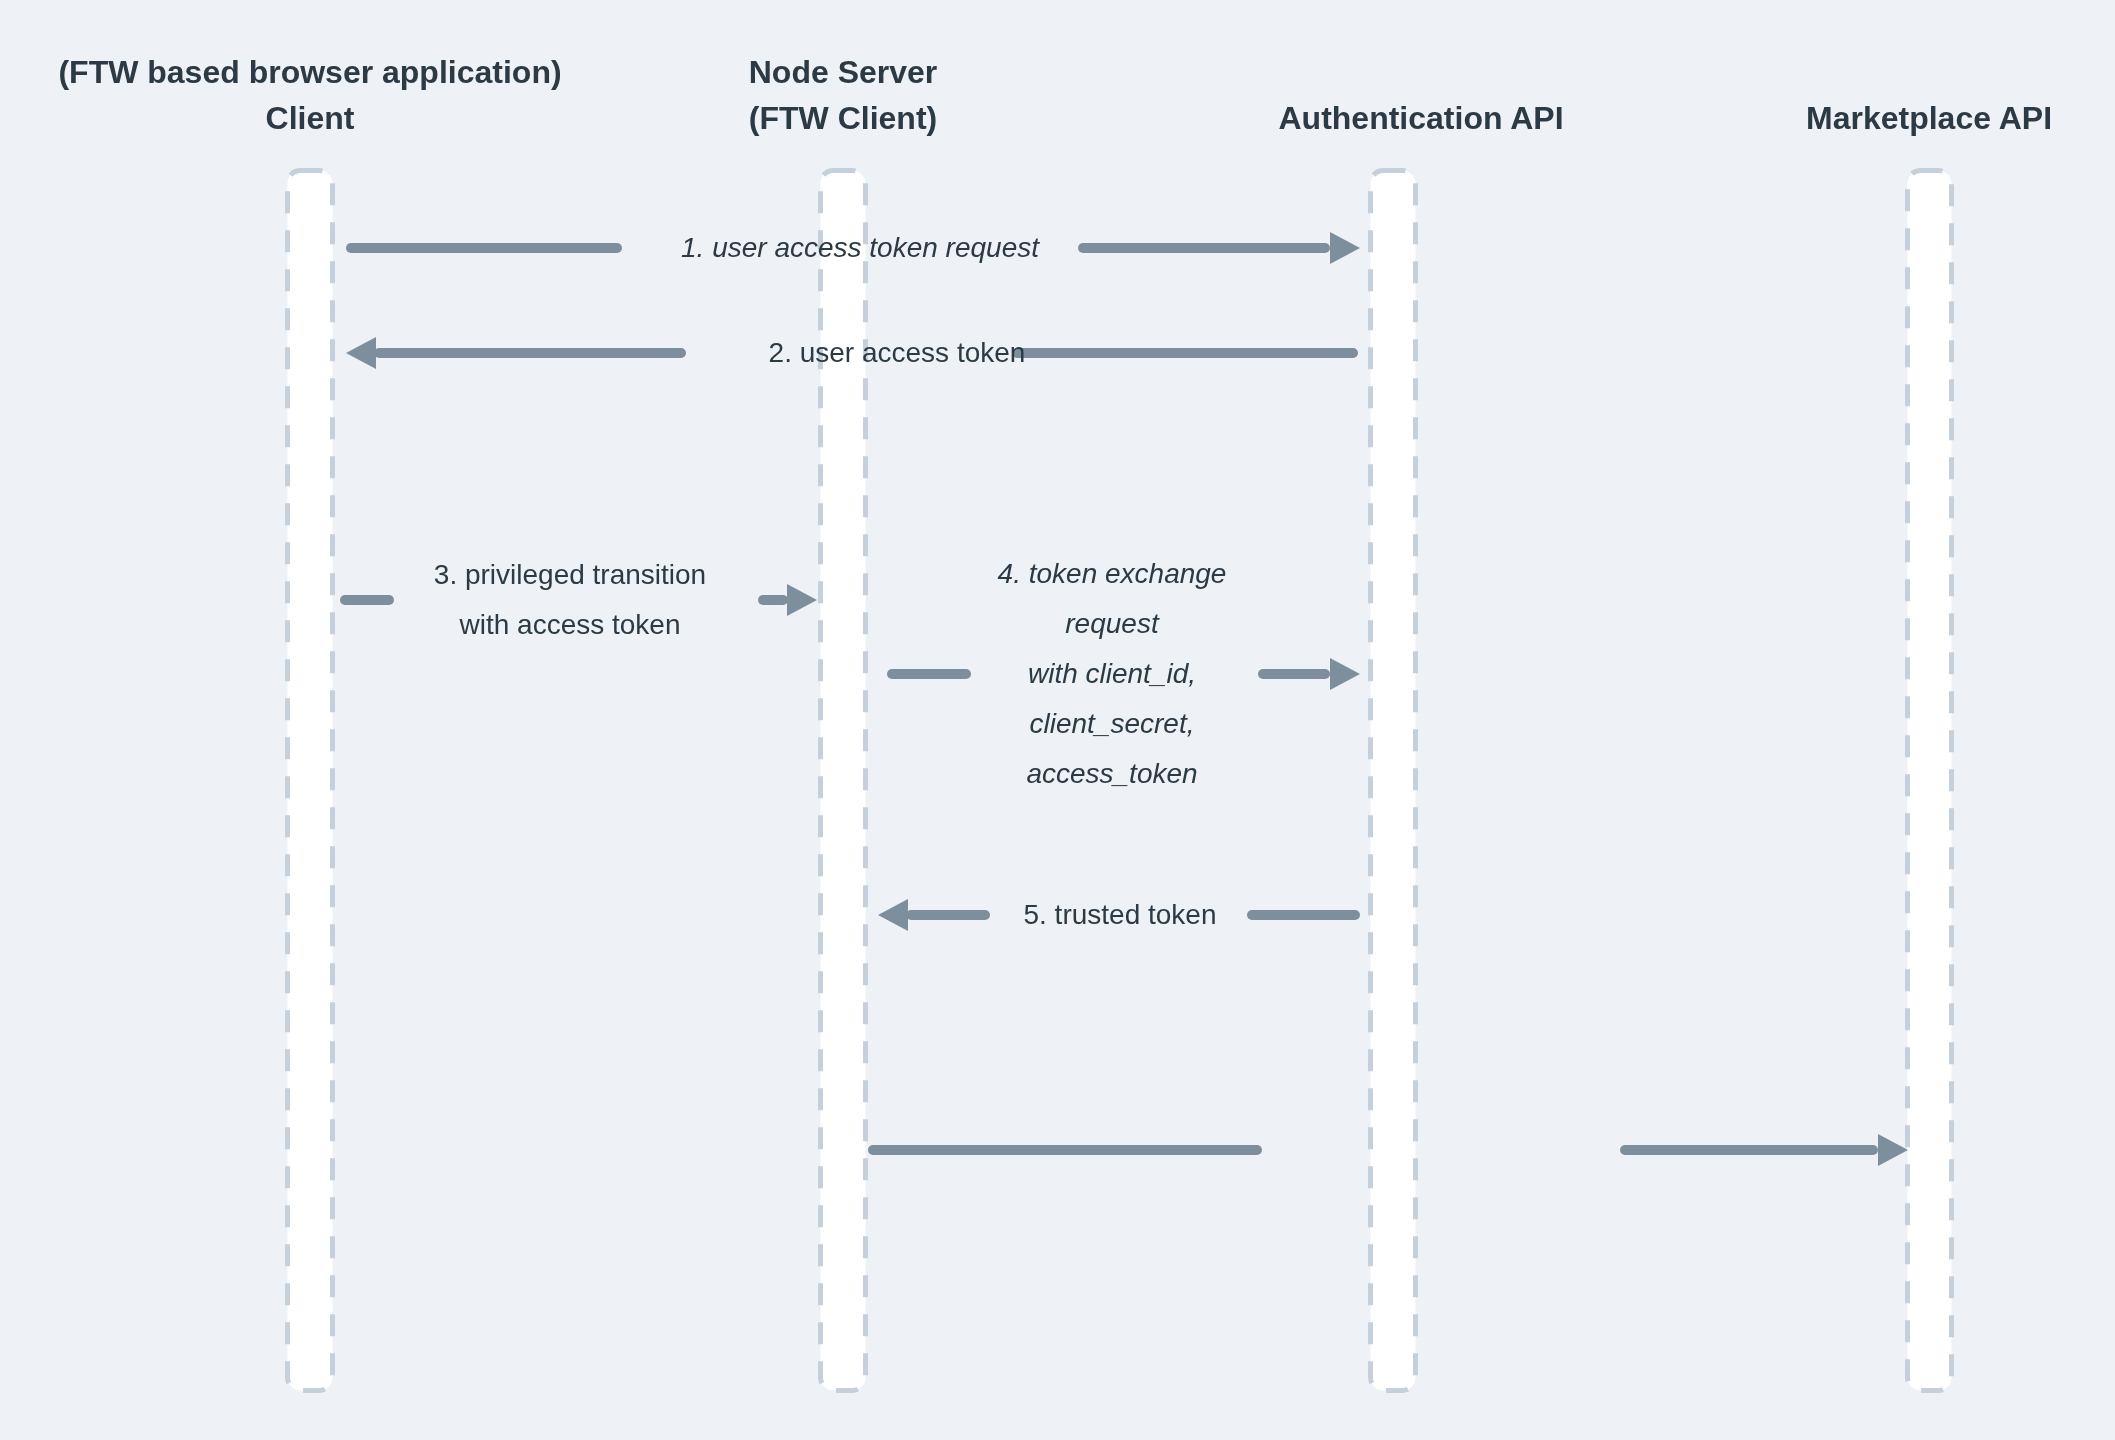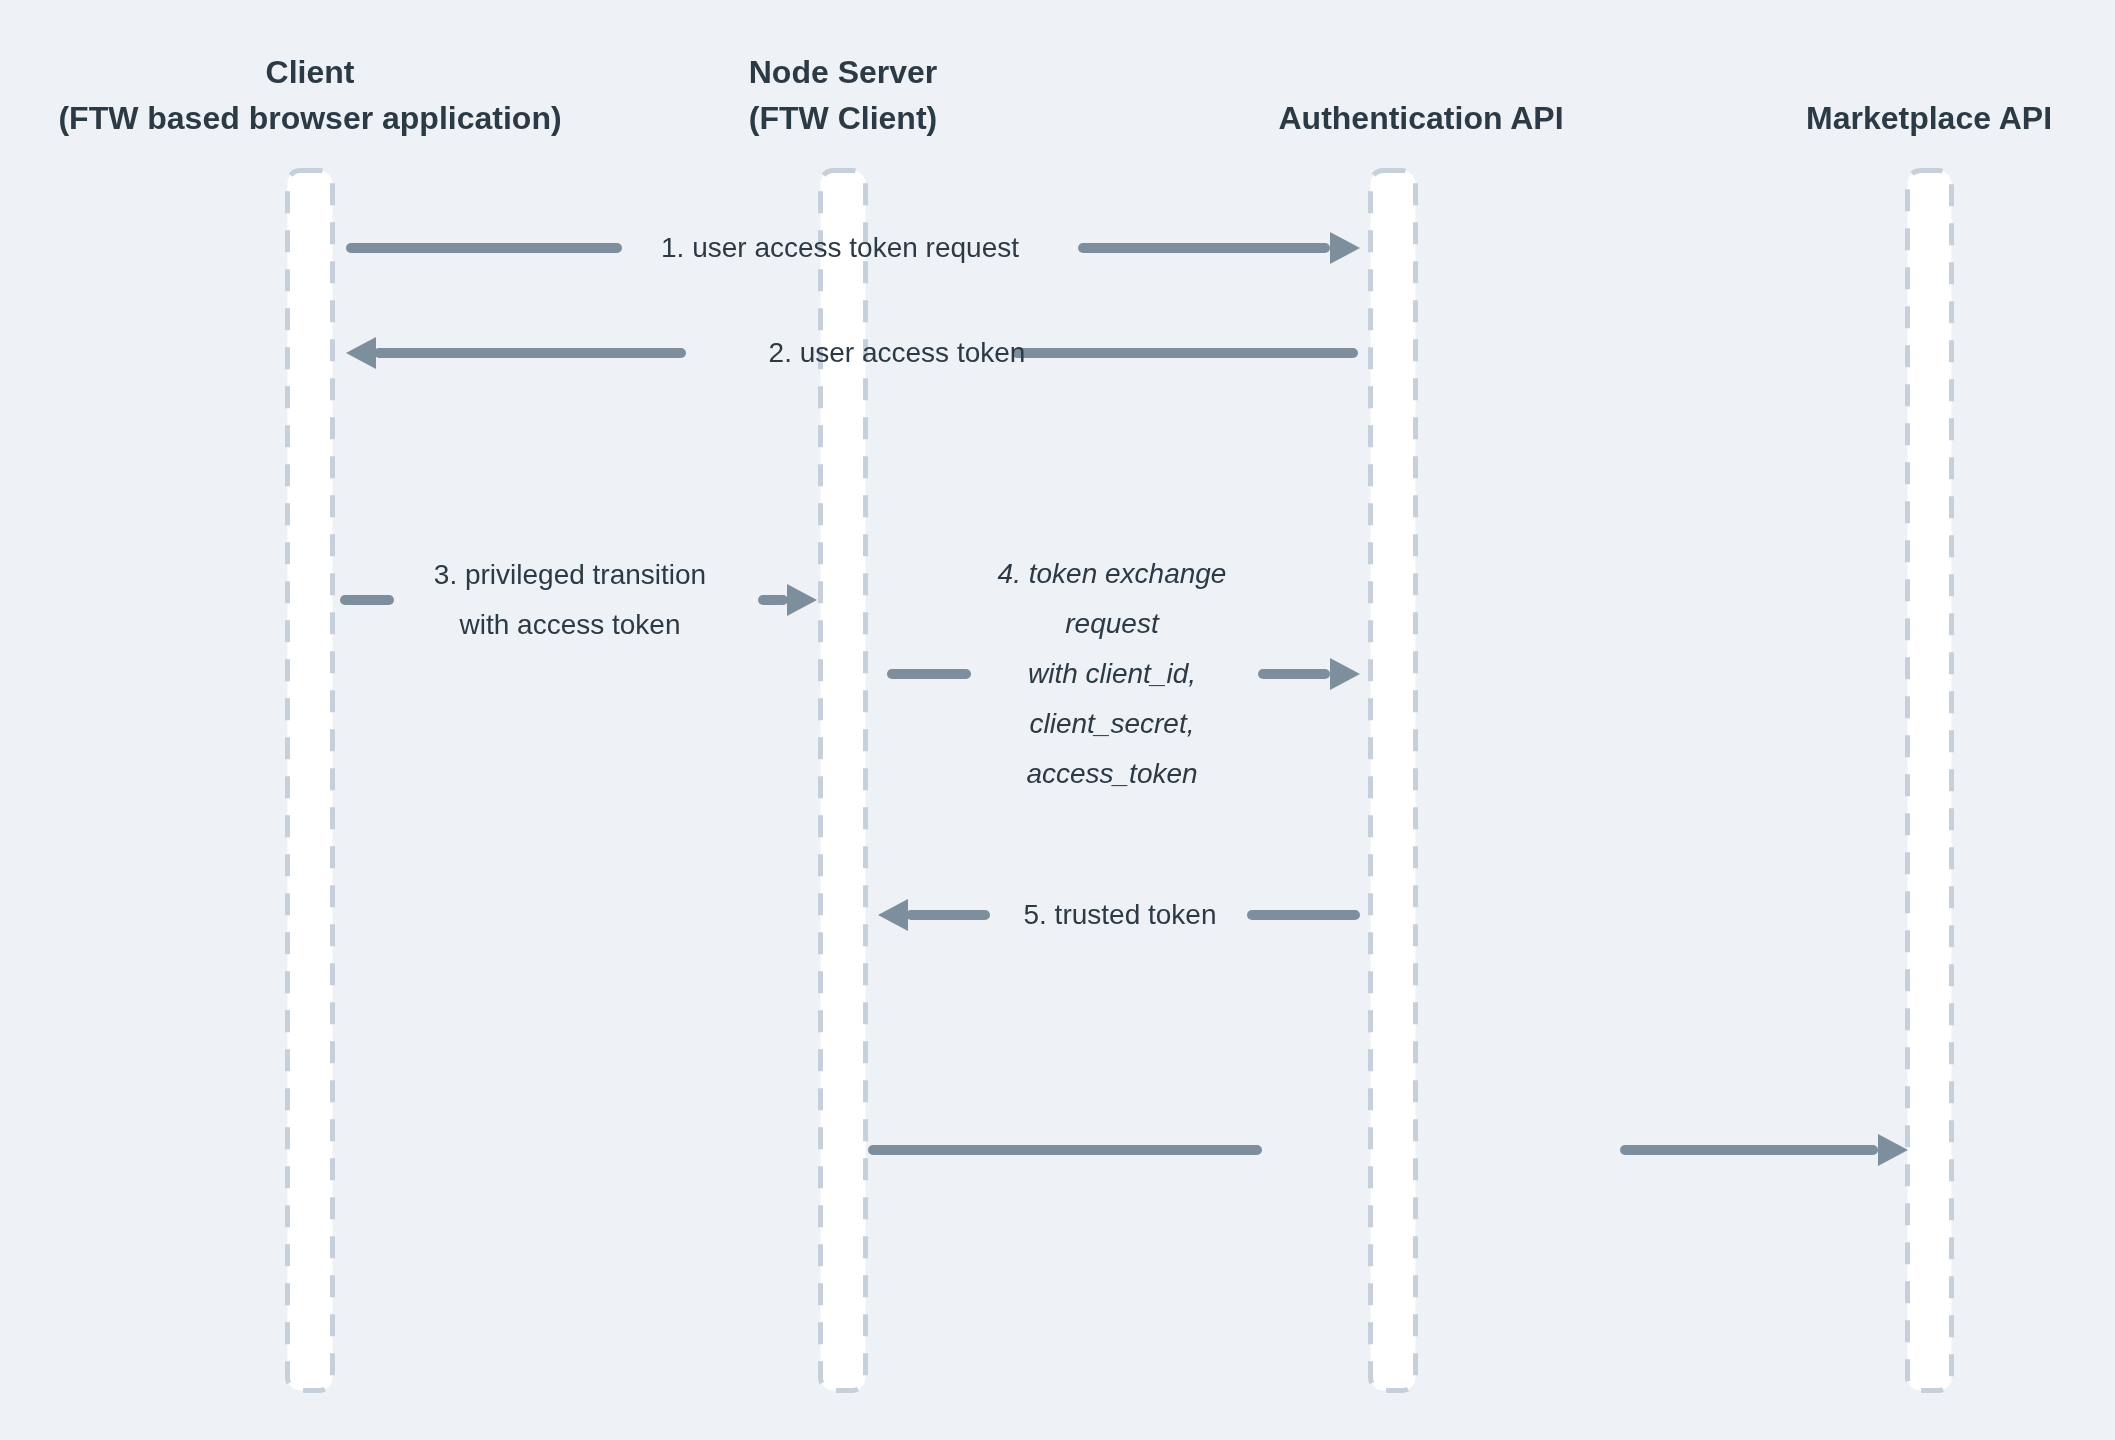--- a/index.html
+++ b/index.html
@@ -58,22 +58,22 @@
     color:var(--ink);
     white-space:nowrap;
     z-index:2;
   }
 </style>
 </head>
 <body>
 
 <div class="canvas" id="canvas" style="width: 2115px; height: 1440px;">
     <div class="participant" style="left: 310px; top: 49px;">
+      <div>(FTW based browser application)</div>
       <div>Client</div>
-      <div>(FTW based browser application)</div>
     </div>
     <svg width="50" height="1225" class="lifeline" style="left: 285px; top: 168px;">
       <rect x="2.5" y="2.5" width="45" height="1220" rx="13" fill="#ffffff" stroke="#c6d0db" stroke-width="5" stroke-dasharray="22 17"></rect>
     </svg>
     <div class="participant" style="left: 843px; top: 49px;">
       <div>Node Server</div>
       <div>(FTW Client)</div>
     </div>
     <svg width="50" height="1225" class="lifeline" style="left: 818px; top: 168px;">
       <rect x="2.5" y="2.5" width="45" height="1220" rx="13" fill="#ffffff" stroke="#c6d0db" stroke-width="5" stroke-dasharray="22 17"></rect>
@@ -86,21 +86,21 @@
     </svg>
     <div class="participant" style="left: 1929px; top: 95px;">
       <div>Marketplace API</div>
     </div>
     <svg width="49" height="1225" class="lifeline" style="left: 1905px; top: 168px;">
       <rect x="2.5" y="2.5" width="44" height="1220" rx="13" fill="#ffffff" stroke="#c6d0db" stroke-width="5" stroke-dasharray="22 17"></rect>
     </svg>
     <div class="seg" style="left: 346px; width: 276px; top: 243px;"></div>
     <div class="seg" style="left: 1078px; width: 252px; top: 243px;"></div>
     <div class="head right" style="top: 232px; left: 1330px;"></div>
-    <div class="msg-label" style="left: 840px; top: 248px;">
+    <div class="msg-label" style="left: 860px; top: 248px; font-style: italic;">
       <div>1. user access token request</div>
     </div>
     <div class="seg" style="left: 374px; width: 312px; top: 348px;"></div>
     <div class="head left" style="top: 337px; left: 346px;"></div>
     <div class="seg" style="left: 1012px; width: 346px; top: 348px;"></div>
     <div class="msg-label" style="left: 897px; top: 353px;">
       <div>2. user access token</div>
     </div>
     <div class="seg" style="left: 340px; width: 54px; top: 595px;"></div>
     <div class="seg" style="left: 758px; width: 30px; top: 595px;"></div>

